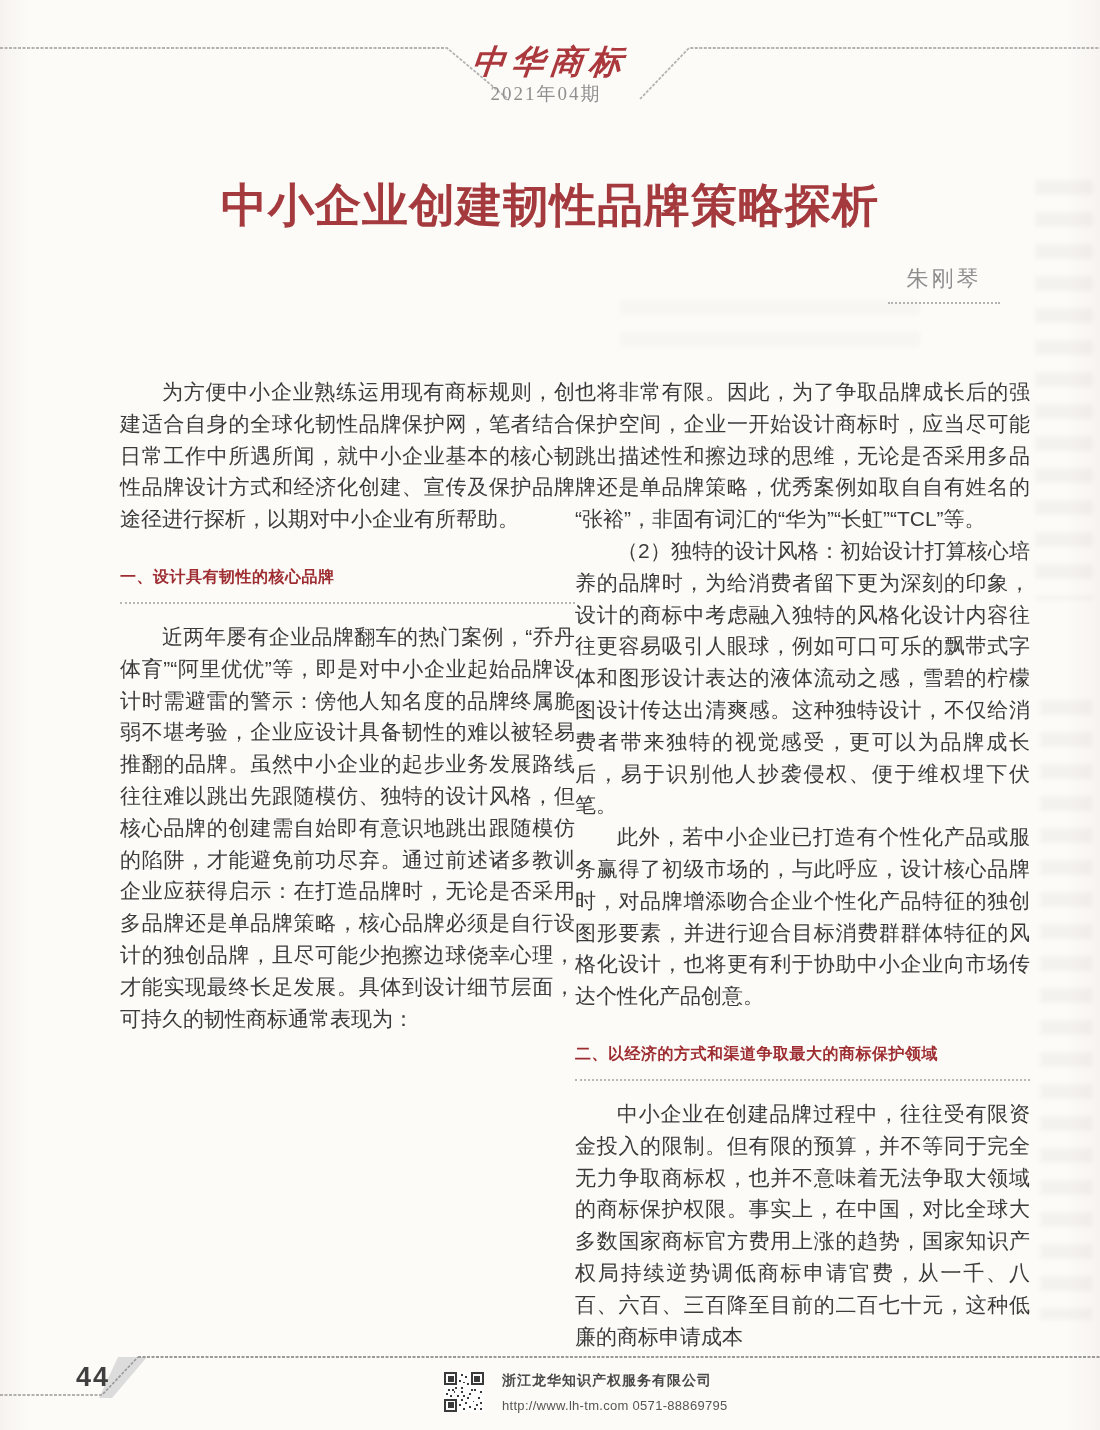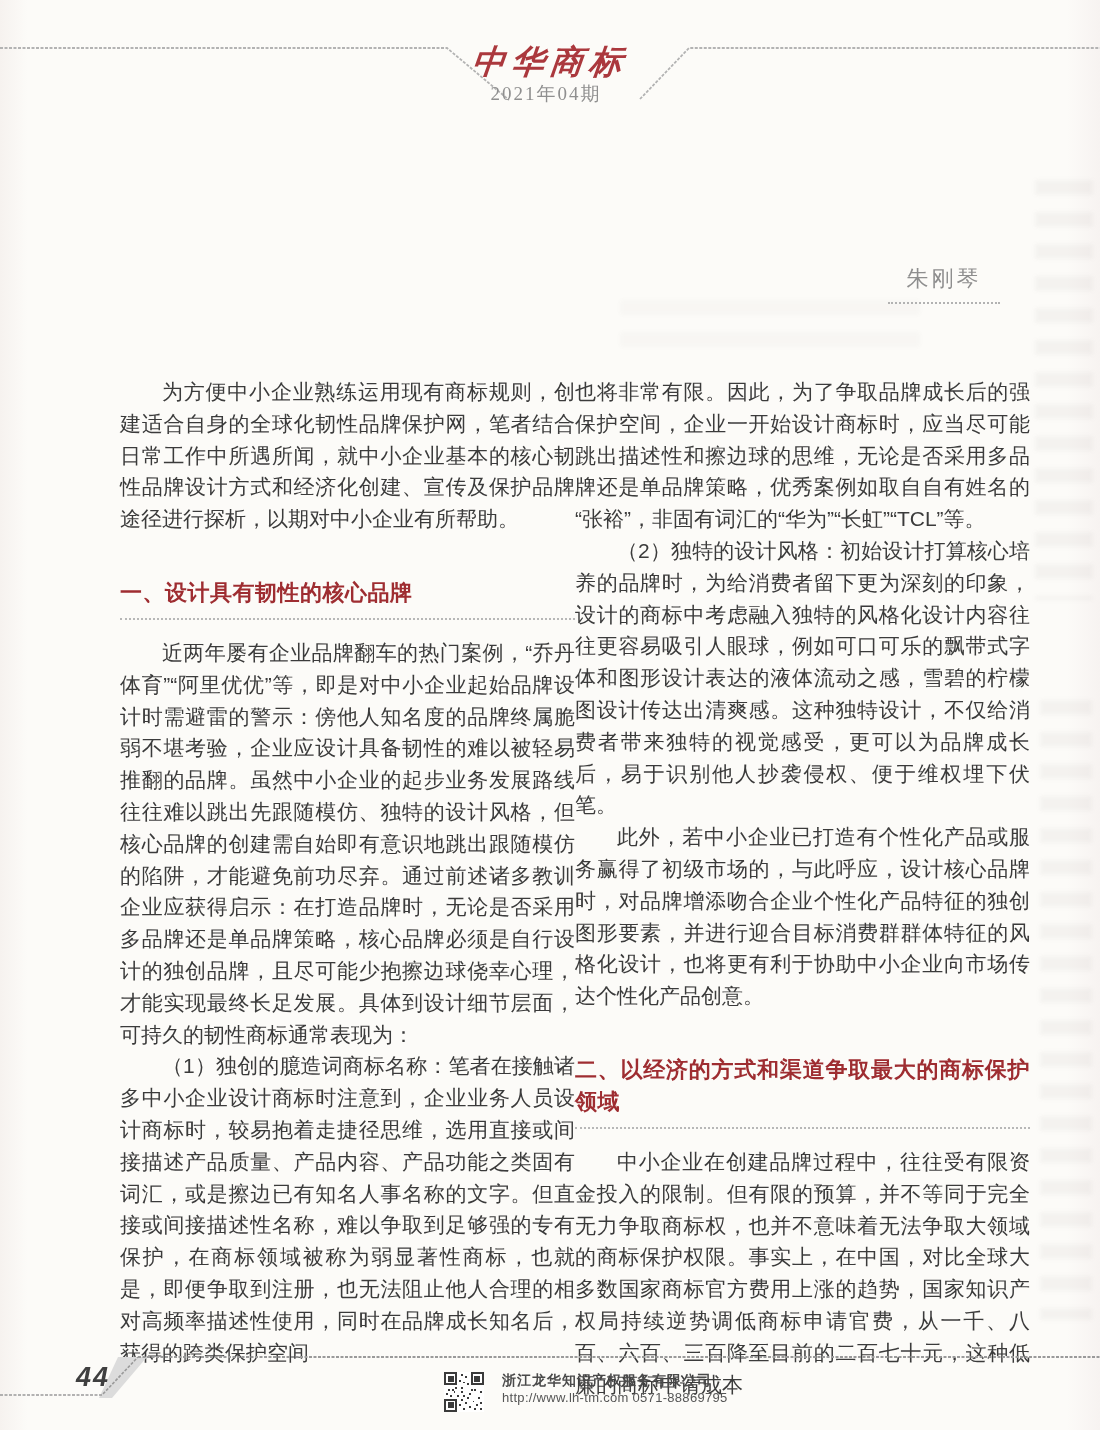--- a/index.html
+++ b/index.html
@@ -37,35 +37,35 @@
   }
   
   .columns{
     position:absolute;top:376px;left:120px;width:932px;
     display:flex;
   }
   .col{width:455px;font-size:21px;line-height:31.8px;text-align:justify;}
   .col p{margin:0;text-indent:2em;}
   .col p.noindent{text-indent:0;}
   .sec-heading{
-    margin:42px 0 17px;text-indent:0;
-    color:#9e2d31;font-weight:bold;font-size:22px;line-height:32px;
+    margin:26px 0 17px;text-indent:0;
+    color:#9e2d31;font-weight:bold;font-size:16px;line-height:32px;
     letter-spacing:.5px;
     border-bottom:2px dotted #b7b7b7;padding-bottom:9px;
   }
   
   .foot-deco{position:absolute;left:0;top:1350px;}
   .page-num{
     position:absolute;left:76px;top:1362px;
-    font-size:27px;font-style:italic;font-weight:600;color:#3f3f3f;letter-spacing:2px;
+    font-size:27px;font-weight:600;color:#3f3f3f;letter-spacing:2px;
   }
   .qr{position:absolute;left:444px;top:1372px;}
   .footer-info{position:absolute;left:502px;top:1372px;}
   .footer-info .company{font-size:14px;color:#4a4a4a;letter-spacing:1px;font-weight:bold;}
-  .footer-info .contact{font-size:13px;color:#555;margin-top:0;letter-spacing:.3px;}
+  .footer-info .contact{font-size:13px;color:#555;margin-top:8px;letter-spacing:.3px;}
   
   .bleed{
     position:absolute;opacity:.55;filter:blur(2px);pointer-events:none;
     background:repeating-linear-gradient(180deg,rgba(130,125,120,.12) 0 15px,transparent 15px 32px);
   }
 </style>
 </head>
 <body>
 
 <div class="page">
@@ -75,29 +75,29 @@
     <polyline points="640,99 689,48 1100,48" fill="none" stroke="#b3b3b3" stroke-width="1.8" stroke-dasharray="3 1.5"></polyline>
   </svg>
 
   <div class="masthead-logo">中华商标</div>
   <div class="masthead-issue">2021年04期</div>
 
   <div class="bleed" style="left:1035px;top:180px;width:58px;height:420px;"></div>
   <div class="bleed" style="left:1040px;top:700px;width:52px;height:620px;"></div>
   <div class="bleed" style="left:620px;top:300px;width:300px;height:60px;opacity:.3;"></div>
 
+  <h1 class="article-title">中小企业创建韧性品牌策略探析</h1>
 
   <div class="author">朱刚琴</div>
 
   <div class="columns">
     <div class="col">
       <p>为方便中小企业熟练运用现有商标规则，创建适合自身的全球化韧性品牌保护网，笔者结合日常工作中所遇所闻，就中小企业基本的核心韧性品牌设计方式和经济化创建、宣传及保护品牌途径进行探析，以期对中小企业有所帮助。</p>
       <h2 class="sec-heading">一、设计具有韧性的核心品牌</h2>
       <p>近两年屡有企业品牌翻车的热门案例，“乔丹体育”“阿里优优”等，即是对中小企业起始品牌设计时需避雷的警示：傍他人知名度的品牌终属脆弱不堪考验，企业应设计具备韧性的难以被轻易推翻的品牌。虽然中小企业的起步业务发展路线往往难以跳出先跟随模仿、独特的设计风格，但核心品牌的创建需自始即有意识地跳出跟随模仿的陷阱，才能避免前功尽弃。通过前述诸多教训企业应获得启示：在打造品牌时，无论是否采用多品牌还是单品牌策略，核心品牌必须是自行设计的独创品牌，且尽可能少抱擦边球侥幸心理，才能实现最终长足发展。具体到设计细节层面，可持久的韧性商标通常表现为：</p>
-      <p>（1）独创的臆造词商标名称：笔者在接触诸多中小企业设计商标时注意到，企业业务人员设计商标时，较易抱着走捷径思维，选用直接或间接描述产品质量、产品内容、产品功能之类固有词汇，或是擦边已有知名人事名称的文字。但直接或间接描述性名称，难以争取到足够强的专有保护，在商标领域被称为弱显著性商标，也就是，即便争取到注册，也无法阻止他人合理的相对高频率描述性使用，同时在品牌成长知名后，获得的跨类保护空间</p>
     </div>
     <div class="col">
       <p class="noindent">也将非常有限。因此，为了争取品牌成长后的强保护空间，企业一开始设计商标时，应当尽可能跳出描述性和擦边球的思维，无论是否采用多品牌还是单品牌策略，优秀案例如取自自有姓名的“张裕”，非固有词汇的“华为”“长虹”“TCL”等。</p>
       <p>（2）独特的设计风格：初始设计打算核心培养的品牌时，为给消费者留下更为深刻的印象，设计的商标中考虑融入独特的风格化设计内容往往更容易吸引人眼球，例如可口可乐的飘带式字体和图形设计表达的液体流动之感，雪碧的柠檬图设计传达出清爽感。这种独特设计，不仅给消费者带来独特的视觉感受，更可以为品牌成长后，易于识别他人抄袭侵权、便于维权埋下伏笔。</p>
       <p>此外，若中小企业已打造有个性化产品或服务赢得了初级市场的，与此呼应，设计核心品牌时，对品牌增添吻合企业个性化产品特征的独创图形要素，并进行迎合目标消费群群体特征的风格化设计，也将更有利于协助中小企业向市场传达个性化产品创意。</p>
       <h2 class="sec-heading">二、以经济的方式和渠道争取最大的商标保护领域</h2>
       <p>中小企业在创建品牌过程中，往往受有限资金投入的限制。但有限的预算，并不等同于完全无力争取商标权，也并不意味着无法争取大领域的商标保护权限。事实上，在中国，对比全球大多数国家商标官方费用上涨的趋势，国家知识产权局持续逆势调低商标申请官费，从一千、八百、六百、三百降至目前的二百七十元，这种低廉的商标申请成本</p>
     </div>
   </div>
 

